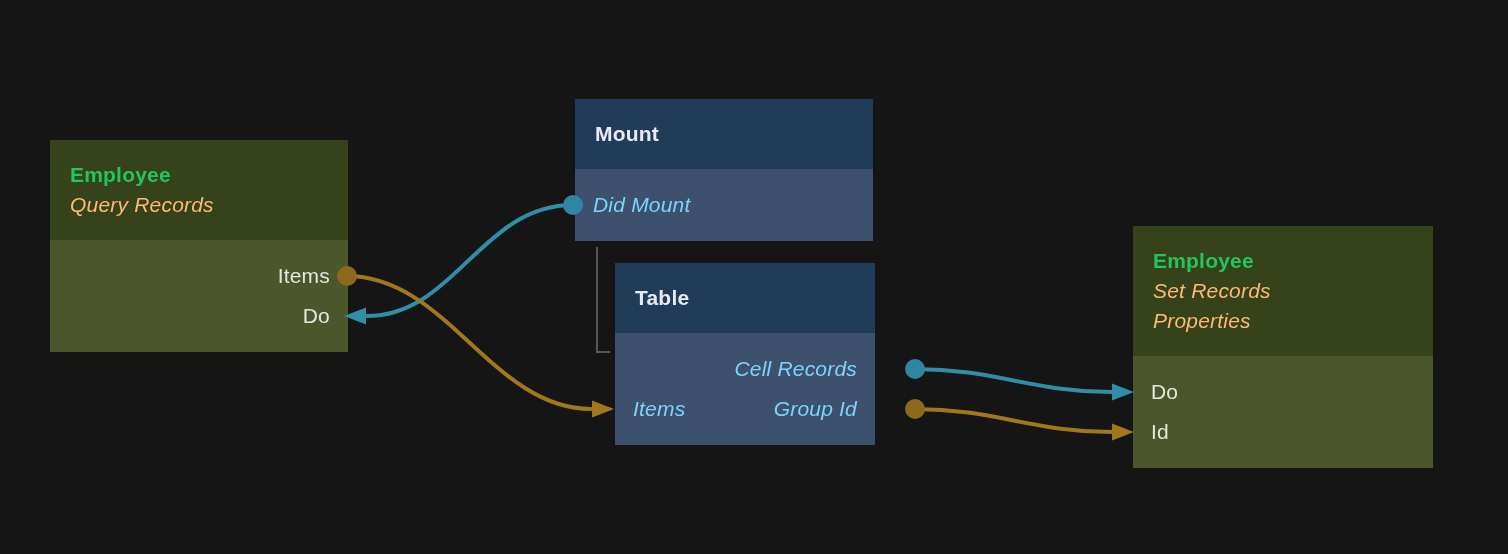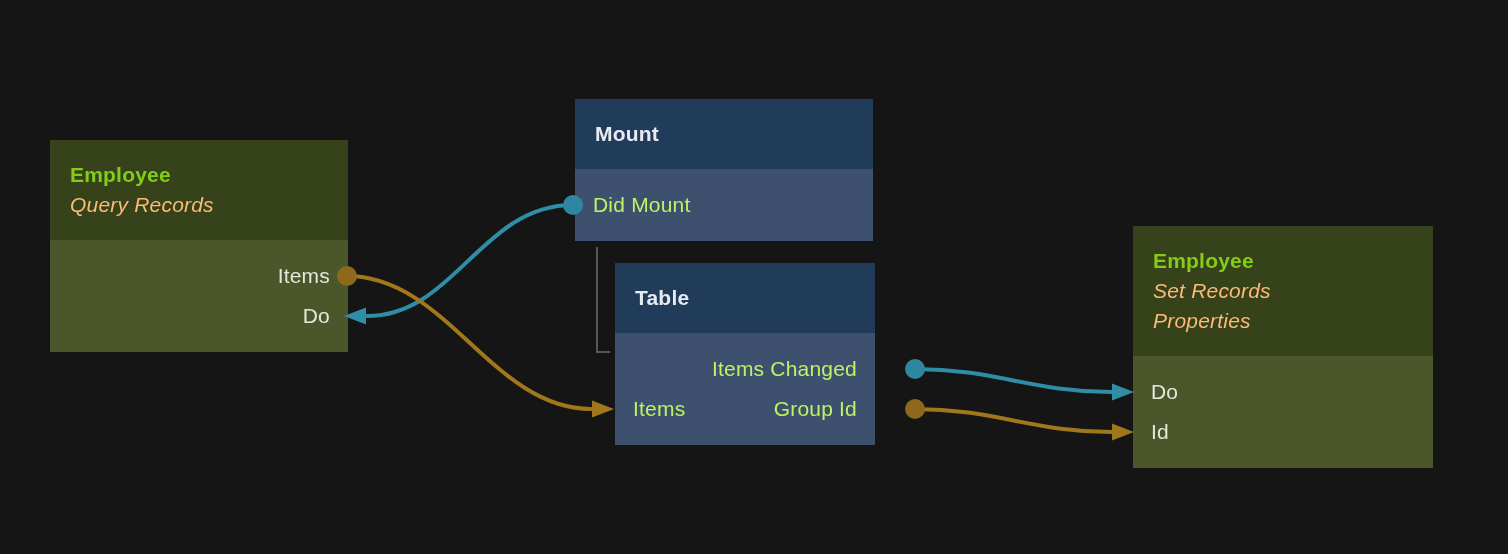--- a/index.html
+++ b/index.html
@@ -44,28 +44,28 @@
     display: flex;
     justify-content: space-between;
     align-items: center;
     padding: 0 18px;
     font-size: 21px;
     letter-spacing: 0.2px;
   }
   
   .theme-green .node-header { background: #36421a; }
   .theme-green .node-body   { background: #4b562b; }
-  .theme-green .node-title  { color: #84cc16; }
+  .theme-green .node-title  { color: #22c55e; }
   .theme-green .node-subtitle { color: #fdba74; font-style: italic; }
   .theme-green .port-row    { color: #e4e7db; }
   
   .theme-blue .node-header { background: #213c59; }
   .theme-blue .node-body   { background: #3d516f; }
   .theme-blue .node-title  { color: #e7ebf1; }
-  .theme-blue .port-row    { color: #bef264; }
+  .theme-blue .port-row    { color: #7dd3fc; font-style: italic; }
 
   svg.edges {
     position: absolute;
     left: 0;
     top: 0;
     z-index: 5;
     pointer-events: none;
   }
   svg.edges .edge-path {
     fill: none;
@@ -113,21 +113,21 @@
   </div>
 
   <div class="node theme-blue" style="left:615px; top:263px; width:260px;">
     <div class="node-header">
       <div class="node-title">Table</div>
 
     </div>
     <div class="node-body">
       <div class="port-row">
         <span></span>
-        <span>Items Changed</span>
+        <span>Cell Records</span>
       </div>
       <div class="port-row">
         <span>Items</span>
         <span>Group Id</span>
       </div>
     </div>
   </div>
 
   <div class="node theme-green" style="left:1133px; top:226px; width:300px;">
     <div class="node-header">

